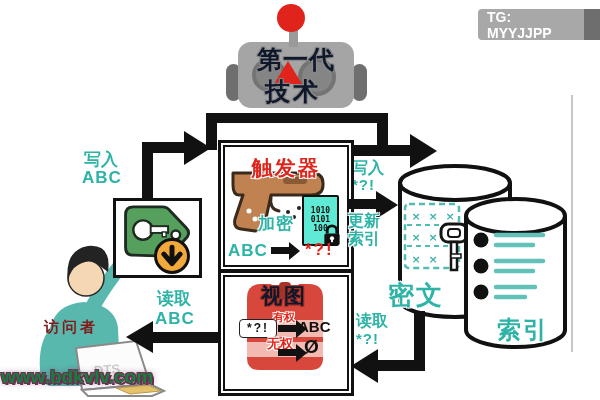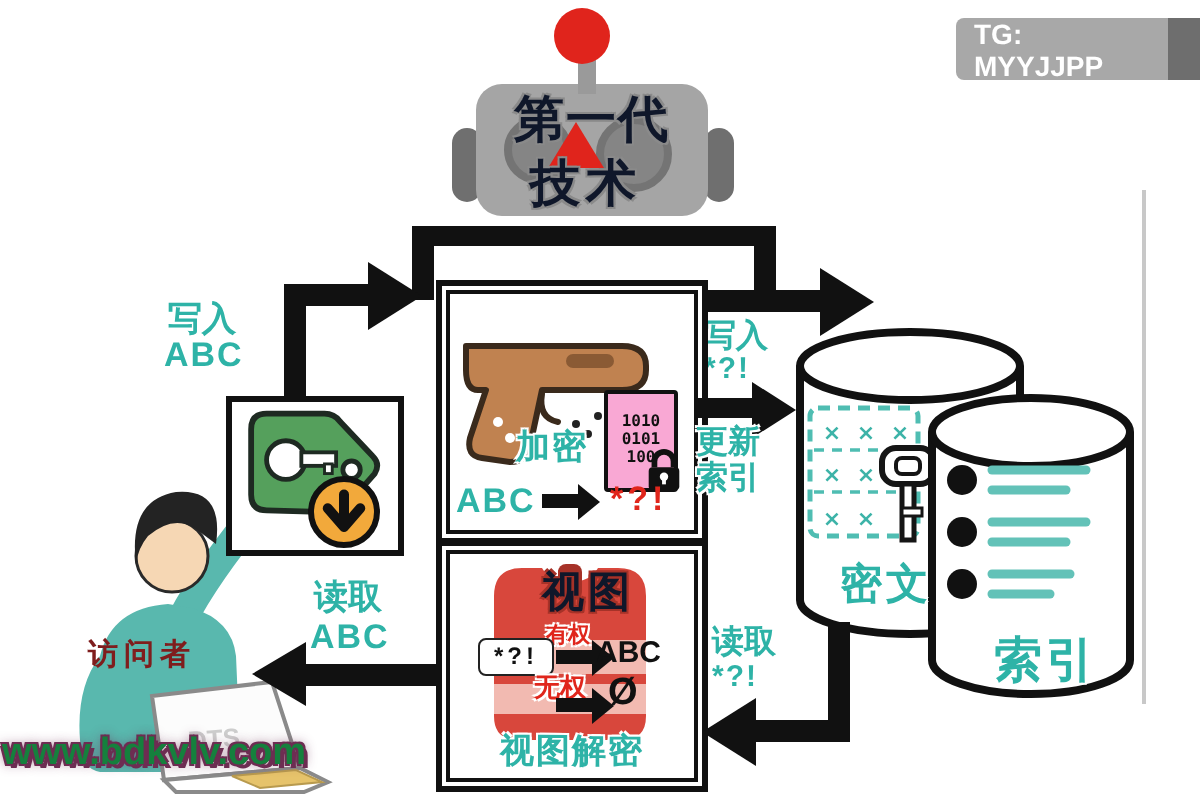--- a/index.html
+++ b/index.html
@@ -39,21 +39,21 @@
   
   .tg-badge{position:absolute;left:478px;top:9px;height:31px;display:flex;border-radius:4px 0 0 4px;overflow:hidden;}
   .tg-light{background:#a8a8a8;color:#fff;font-weight:bold;font-size:14px;
             display:flex;align-items:center;padding:0 9px;}
   .tg-dark{background:#6e6e6e;width:17px;}
   .watermark{position:absolute;left:1px;top:366px;font-size:19px;font-weight:bold;color:#15803d;z-index:7;
              text-shadow:2px 2px 0 #6d2d52,-1px -1px 0 #6d2d52,1px -1px 0 #6d2d52,-1px 1px 0 #6d2d52,0 0 6px rgba(109,45,82,.85);}
   
   .chip{position:absolute;background:#fff;border:1px solid #222;border-radius:4px;
         font-size:12px;font-weight:bold;color:#111;text-align:center;letter-spacing:2px;}
-  .binary-doc{position:absolute;background:#f9a8d4;border:2px solid #111;border-radius:2px;
+  .binary-doc{position:absolute;background:#5eead4;border:2px solid #111;border-radius:2px;
         font-family:"DejaVu Sans Mono","Liberation Mono",monospace;font-size:8px;font-weight:bold;
         color:#111;line-height:9px;text-align:center;padding-top:9px;}
   .smoke{position:absolute;width:4px;height:4px;background:#222;border-radius:50%;}
   .vline{position:absolute;left:571px;top:95px;width:2px;height:257px;background:#c8c8c8;}
 </style>
 </head>
 <body>
 
 <div id="canvas">
 
@@ -105,20 +105,21 @@
       <path d="M8,14 L86,14 Q98,14 98,24 L98,26 Q98,36 86,36 L46,36 L40,64 Q38,72 30,72 L16,70 Q8,69 10,60 L18,36 L14,36 Q8,36 8,26 Z" fill="#c08250" stroke="#3a2a1c" stroke-width="3" stroke-linejoin="round"></path>
       <rect x="58" y="18" width="24" height="7" rx="3.5" fill="#8a5a34"></rect>
       <path d="M46,38 Q44,50 54,52" fill="none" stroke="#3a2a1c" stroke-width="3" stroke-linecap="round"></path>
       <circle cx="24" cy="52" r="2.5" fill="#fff"></circle>
       <circle cx="30" cy="60" r="2.5" fill="#fff"></circle>
     </svg>
     <div class="smoke" style="left:65px;top:67px;"></div>
     <div class="smoke" style="left:71px;top:72px;"></div>
     <div class="smoke" style="left:76px;top:63px;"></div>
 
+    <div class="abs red-outline" style="left:8px;top:11px;width:114px;text-align:center;font-size:21px;letter-spacing:2px;">触发器</div>
 
     <div class="binary-doc" style="left:81px;top:52px;width:33px;height:38px;">
       <div>1010</div>
       <div>0101</div>
       <div>100</div>
     </div>
     <svg width="20" height="22" viewBox="0 0 20 23" style="position:absolute;left:101px;top:81px;">
       <path d="M5,10 V7 a5,5 0 0 1 10,0 V10" fill="none" stroke="#111" stroke-width="3"></path>
       <rect x="2" y="10" width="16" height="12" rx="2" fill="#111"></rect>
       <circle cx="10" cy="15" r="2.2" fill="#fff"></circle>
@@ -174,47 +175,46 @@
       <line x1="103" y1="77" x2="150" y2="77" stroke="#63c2b8" stroke-width="4.5" stroke-linecap="round"></line>
       <line x1="103" y1="87" x2="140" y2="87" stroke="#63c2b8" stroke-width="4.5" stroke-linecap="round"></line>
       <circle cx="88" cy="108" r="7.5" fill="#111"></circle>
       <line x1="103" y1="103" x2="150" y2="103" stroke="#63c2b8" stroke-width="4.5" stroke-linecap="round"></line>
       <line x1="103" y1="113" x2="140" y2="113" stroke="#63c2b8" stroke-width="4.5" stroke-linecap="round"></line>
       <circle cx="88" cy="134" r="7.5" fill="#111"></circle>
       <line x1="103" y1="129" x2="142" y2="129" stroke="#63c2b8" stroke-width="4.5" stroke-linecap="round"></line>
       <line x1="103" y1="139" x2="132" y2="139" stroke="#63c2b8" stroke-width="4.5" stroke-linecap="round"></line>
     </g>
   </svg>
-  <div class="abs teal" style="left:420px;top:278px;font-size:21px;letter-spacing:2px;z-index:2;">密文</div>
+  <div class="abs teal" style="left:388px;top:278px;font-size:26px;letter-spacing:2px;z-index:2;">密文</div>
   <div class="abs teal" style="left:497px;top:314px;font-size:24px;letter-spacing:2px;z-index:2;">索引</div>
 
   <div class="hbar" style="left:414px;top:311px;width:11px;height:60px;z-index:3;"></div>
   <div class="hbar" style="left:377px;top:360px;width:48px;height:11px;z-index:3;"></div>
   <div class="ahead-l" style="left:351px;top:349px;z-index:3;"></div>
   <div class="abs teal" style="left:356px;top:311px;font-size:16px;z-index:3;">读取</div>
   <div class="abs teal" style="left:356px;top:330px;font-size:15px;letter-spacing:1px;z-index:3;">*?!</div>
 
   <div class="frame" style="left:218px;top:270px;width:130px;height:120px;z-index:2;">
     <div class="inner"></div>
 
     <svg width="92" height="96" viewBox="0 0 92 96" style="position:absolute;left:18px;top:5px;">
       <path d="M8,20 Q8,6 22,6 L32,6 Q36,13 46,13 Q56,13 60,6 L70,6 Q84,6 84,20 L84,80 Q84,92 72,92 L20,92 Q8,92 8,80 Z" fill="#d8473c"></path>
       <rect x="40" y="4" width="12" height="18" rx="4" fill="#a63228"></rect>
       <rect x="8" y="42" width="76" height="17" fill="#f2bab1"></rect>
       <rect x="8" y="64" width="76" height="15" fill="#f2bab1"></rect>
     </svg>
-    <div class="abs white-outline" style="left:30px;top:9px;width:66px;text-align:right;font-size:21px;letter-spacing:2px;text-shadow:-1px -1px 0 #a63228,1px -1px 0 #a63228,-1px 1px 0 #a63228,1px 1px 0 #a63228;">视图</div>
+    <div class="abs white-outline" style="left:30px;top:9px;width:66px;text-align:center;font-size:21px;letter-spacing:2px;text-shadow:-1px -1px 0 #a63228,1px -1px 0 #a63228,-1px 1px 0 #a63228,1px 1px 0 #a63228;">视图</div>
     <div class="abs red-outline" style="left:52px;top:37px;font-size:11px;">有权</div>
     <div class="chip" style="left:18px;top:46px;width:36px;height:17px;line-height:17px;">*?!</div>
     <div class="marrow" style="left:57px;top:52px;"></div>
     <div class="abs" style="left:77px;top:45px;font-size:15px;font-weight:bold;color:#111;">ABC</div>
     <div class="abs red-outline" style="left:46px;top:62px;font-size:13px;">无权</div>
     <div class="marrow" style="left:57px;top:76px;"></div>
     <div class="abs" style="left:83px;top:63px;font-size:19px;font-weight:bold;color:#111;">Ø</div>
-    <div class="abs teal" style="left:16px;top:91px;width:98px;text-align:center;font-size:17px;letter-spacing:1px;">视图解密</div>
   </div>
 
   <div class="hbar" style="left:153px;top:332px;width:65px;height:11px;z-index:3;"></div>
   <div class="ahead-l" style="left:126px;top:321px;border-top-width:16px;border-bottom-width:16px;z-index:3;"></div>
   <div class="abs teal" style="left:157px;top:287px;font-size:17px;z-index:3;">读取</div>
   <div class="abs teal" style="left:155px;top:309px;font-size:17px;letter-spacing:1px;z-index:3;">ABC</div>
 
   <svg width="130" height="168" viewBox="0 0 130 168" style="position:absolute;left:22px;top:232px;z-index:1;">
 
     <path d="M66,84 Q78,58 108,22" fill="none" stroke="#59b8ae" stroke-width="15" stroke-linecap="round"></path>

